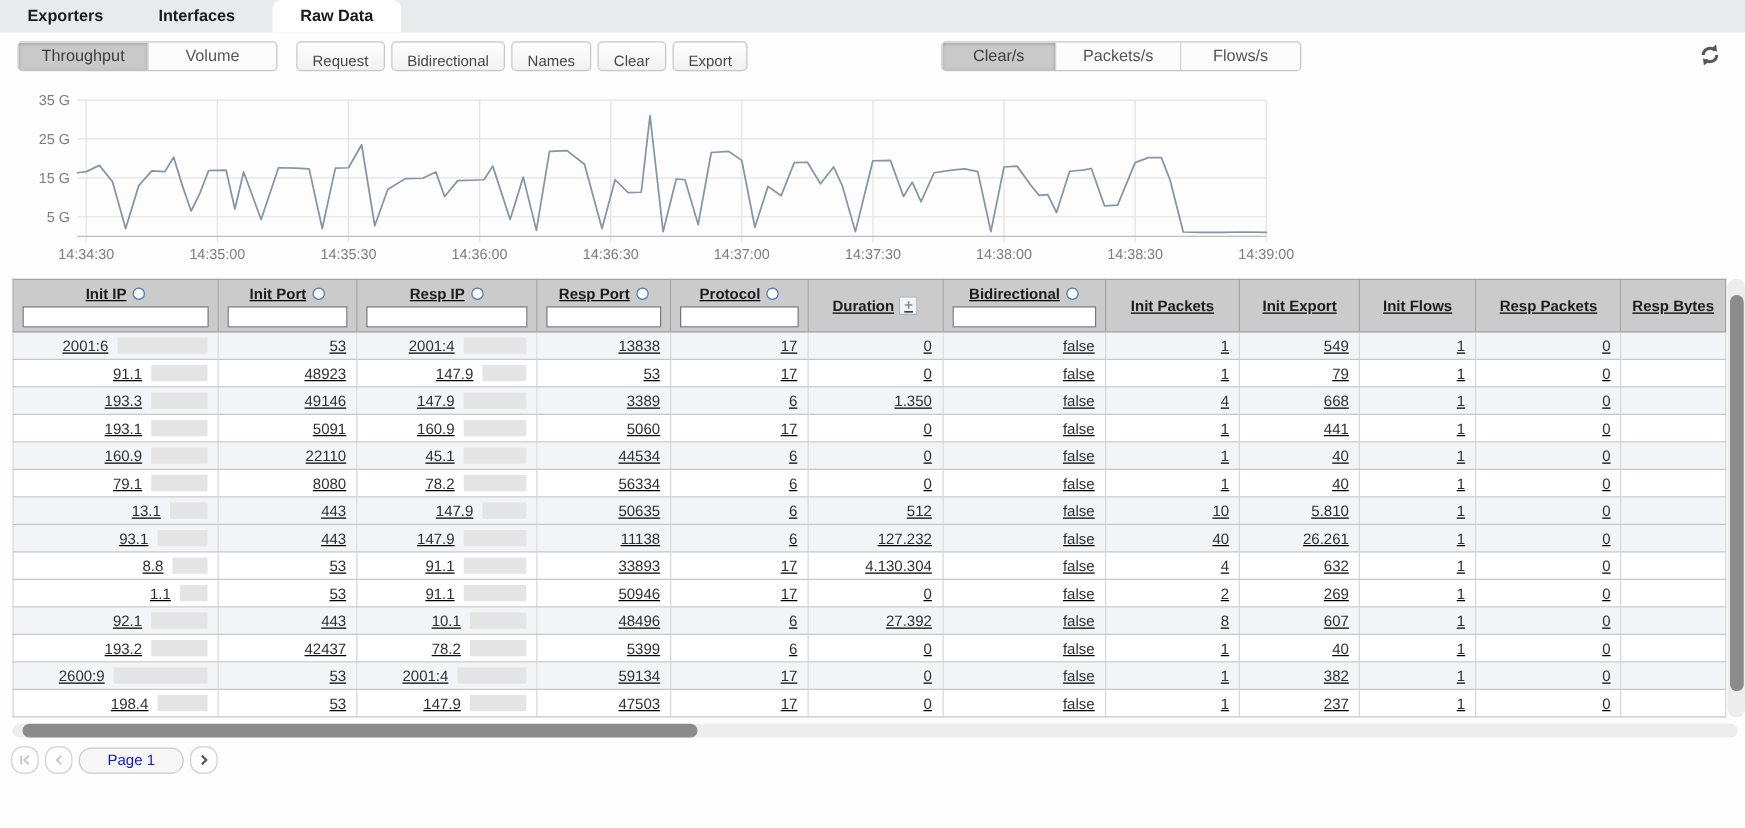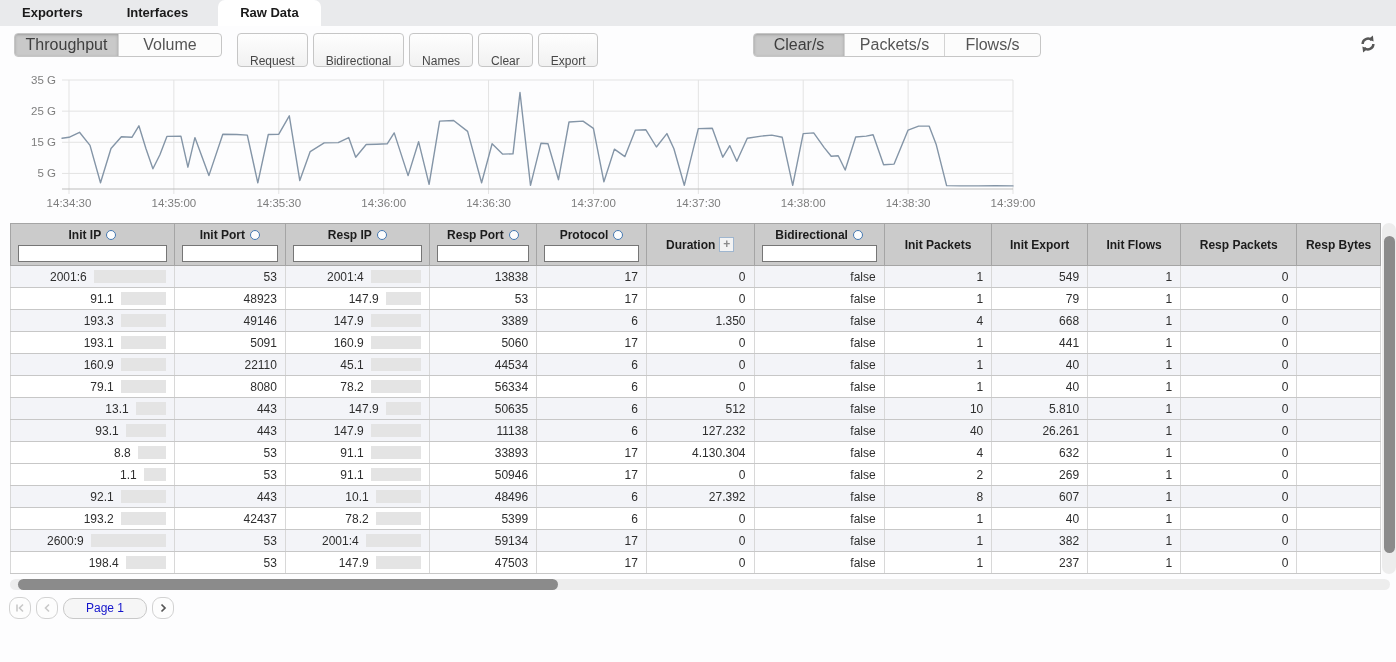--- a/index.html
+++ b/index.html
@@ -9,40 +9,40 @@
   
   .tabbar { height:26px; background:#e9eaec; display:flex; align-items:stretch; padding-left:8px; }
   .tab { font-size:13px; font-weight:bold; color:#1a1a1a; line-height:26px;
          padding:0 14px; margin-right:16px; cursor:default; }
   .tab.active { background:#fff; border-radius:7px 7px 0 0; padding:0 22px; }
 
   
   .toolbar { position:relative; height:36px; width:100%; }
   .seg-group { display:inline-flex; border:1px solid #c6c6c6; border-radius:4px;
                overflow:hidden; background:#fcfcfc; height:24px; }
-  .seg { font-size:16px; color:#555; text-align:center; line-height:22px;
+  .seg { font-size:13px; color:#555; text-align:center; line-height:22px;
          border-left:1px solid #d3d3d3; cursor:pointer; }
   .seg:first-child { border-left:none; }
   .seg.active { background:#c9c9c9; color:#3e3e3e; box-shadow:inset 0 1px 3px rgba(0,0,0,.22); }
   .mode-group { position:absolute; left:14px; top:7px; }
   .mode-group .seg { width:103px; }
   .unit-group { position:absolute; left:753px; top:7px; }
   .action-group { position:absolute; left:237px; top:7px; display:flex; gap:5px; }
   .btn { font-size:12px; color:#474747; border:1px solid #c6c6c6; border-radius:4px;
          background:linear-gradient(#fefefe,#f1f1f1); height:24px; line-height:22px;
-         padding:16px 12px; cursor:pointer; }
+         padding:4px 12px; cursor:pointer; }
   .refresh { position:absolute; right:17px; top:7px; width:22px; height:22px; cursor:pointer; }
 
   
   .chart-wrap { position:relative; height:150px; margin-top:2px; }
   .chart-wrap svg { display:block; }
 
   
   .grid-wrap { display:flex; margin-left:10px; margin-top:9px; }
-  table.grid { border-collapse:collapse; table-layout:fixed; }
+  table.grid { border-collapse:collapse; table-layout:fixed;text-decoration:underline; }
   table.grid th { background:#cbcbcb; border:1px solid #a5a5a5; height:42px;
         padding:2px 3px; font-size:12px; font-weight:bold; color:#1c1c1c; vertical-align:middle; }
   .hdr-top { display:flex; justify-content:center; align-items:center; gap:5px; margin-bottom:3px; cursor:pointer; }
   .filter-circle { width:10px; height:10px; border:1px solid #4579b2; border-radius:50%;
         background:#fdfdfd; flex:0 0 auto; }
   .plus-box { width:15px; height:15px; border:1px solid #9fb6cf; background:#f3f3f3;
         color:#8a8a8a; font-size:12px; line-height:13px; text-align:center; flex:0 0 auto; cursor:pointer; }
   .hdr-input { display:block; width:calc(100% - 8px); margin:0 auto; height:17px;
         border:1px solid #767676; background:#fff; font-size:11px; padding:0 2px; }
   .hdr-plain { display:flex; justify-content:center; align-items:center; gap:4px; }

